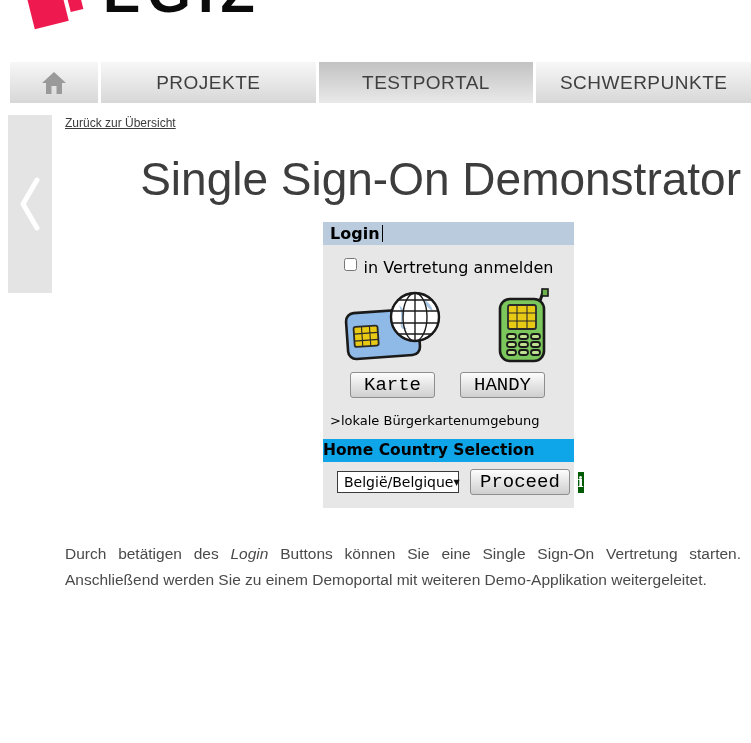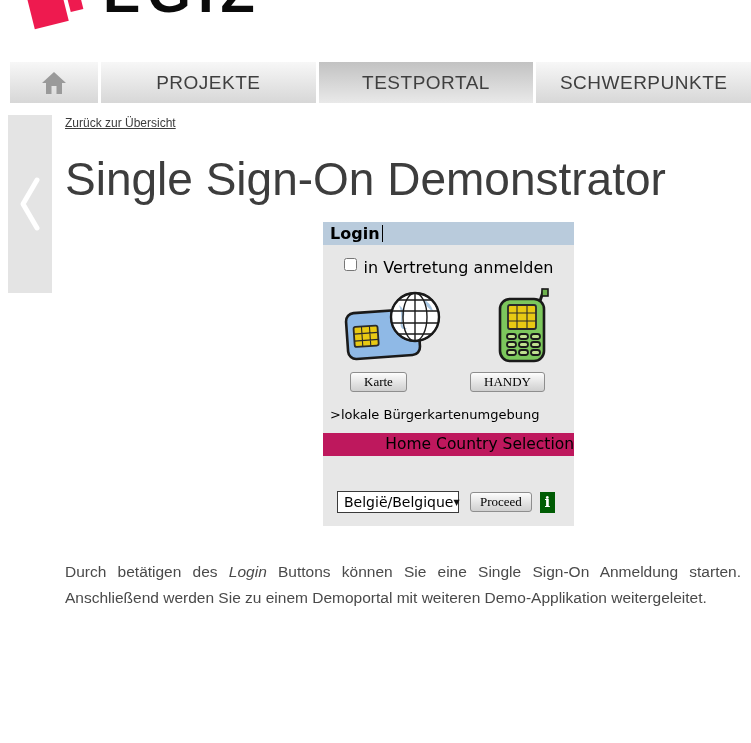--- a/index.html
+++ b/index.html
@@ -38,21 +38,21 @@
   }
 
   
   .main { position:absolute; left:65px; top:112px; width:676px; }
   .back-link {
     display:inline-block; margin-top:4px;
     font-size:12px; color:#3c3c3c; text-decoration:underline; cursor:pointer;
   }
   h1.page-title {
     margin-top:21px; font-size:46px; font-weight:300; color:#3d3d3d;
-    letter-spacing:0px; white-space:nowrap;
+    letter-spacing:0px; white-space:nowrap;text-align:right;
   }
   .para {
     margin-top:33px; font-size:15.5px; line-height:26px; color:#4a4a4a;
     text-align:justify;
   }
   .para em { font-style:italic; }
 
   
   .widget {
     margin-top:16px; margin-left:258px; width:251px;
@@ -67,32 +67,32 @@
 
   .cb-row { display:flex; align-items:flex-start; justify-content:center; gap:7px; font-size:16px; }
   .cb-row input { width:13px; height:13px; }
 
   .icons-row { display:flex; justify-content:space-between; align-items:flex-end; padding:10px 20px 2px 16px; }
 
   .btn-row { display:flex; justify-content:space-between; padding:5px 29px 0 27px; }
   .btn {
     background:linear-gradient(#fdfdfd, #e3e3e3 55%, #cfcfcf);
     border:1px solid #8e8e8e; border-radius:3px;
-    font-family:Liberation Serif, serif; font-size:13px; color:#000;
+    font-family:Liberation Mono, monospace; font-size:19px; color:#000;
     padding:1px 13px; cursor:pointer;
   }
 
   .local-link { font-size:13px; padding:15px 8px 11px 7px; cursor:pointer; }
 
   .hcs-band {
-    background:#be185d; font-weight:normal; font-size:15.5px;
-    text-align:right; padding:2px 0 3px 0;
-  }
-
-  .hcs-row { display:flex; align-items:center; padding:7px 0 13px 14px;margin-top:28px; }
+    background:#0ea5e9; font-weight:bold; font-size:15.5px;
+    text-align:left; padding:2px 0 3px 0;
+  }
+
+  .hcs-row { display:flex; align-items:center; padding:7px 0 13px 14px; }
   .country-select {
     width:122px; height:22px; background:#fff; border:1px solid #3a3a3a;
     display:flex; align-items:center; justify-content:space-between;
     font-size:14px; padding:0 5px 0 6px; cursor:pointer;
   }
   .select-arrow { font-size:8px; color:#111; }
   .proceed { margin-left:11px; padding:1px 9px; }
   .info-box {
     margin-left:8px; width:15px; height:21px; background:#005c04;
     color:#fff; font-family:"DejaVu Serif", serif; font-weight:bold; font-size:15px;
@@ -207,15 +207,15 @@
           <span>België/Belgique</span>
           <span class="select-arrow">▼</span>
         </div>
         <button class="btn proceed">Proceed</button>
         <div class="info-box">i</div>
       </div>
 
     </div>
   </div>
 
-  <p class="para"><span>Durch betätigen des </span><em>Login</em><span> Buttons können Sie eine Single Sign-On Anmeldung starten. Anschließend werden Sie zu einem Demoportal mit weiteren Demo-Applikation weitergeleitet.</span></p>
+  <p class="para"><span>Durch betätigen des </span><em>Login</em><span> Buttons können Sie eine Single Sign-On Vertretung starten. Anschließend werden Sie zu einem Demoportal mit weiteren Demo-Applikation weitergeleitet.</span></p>
 
 </div>
 
 </body></html>

